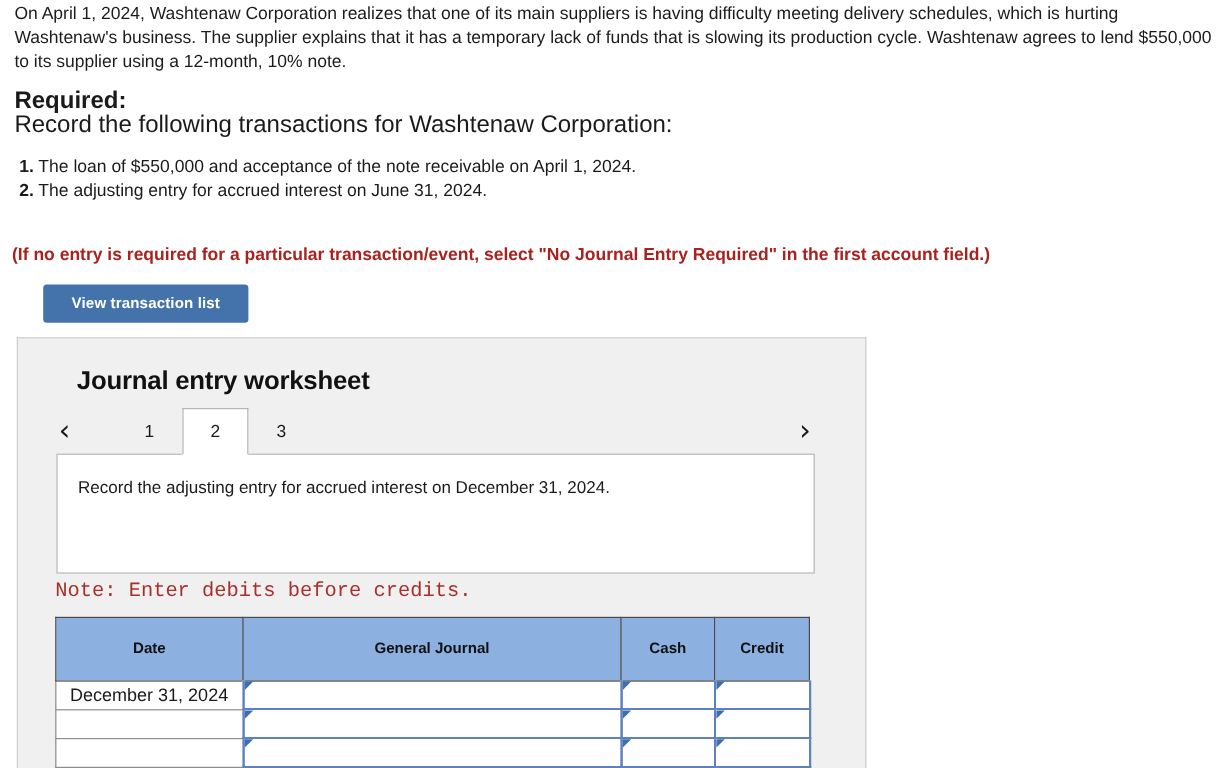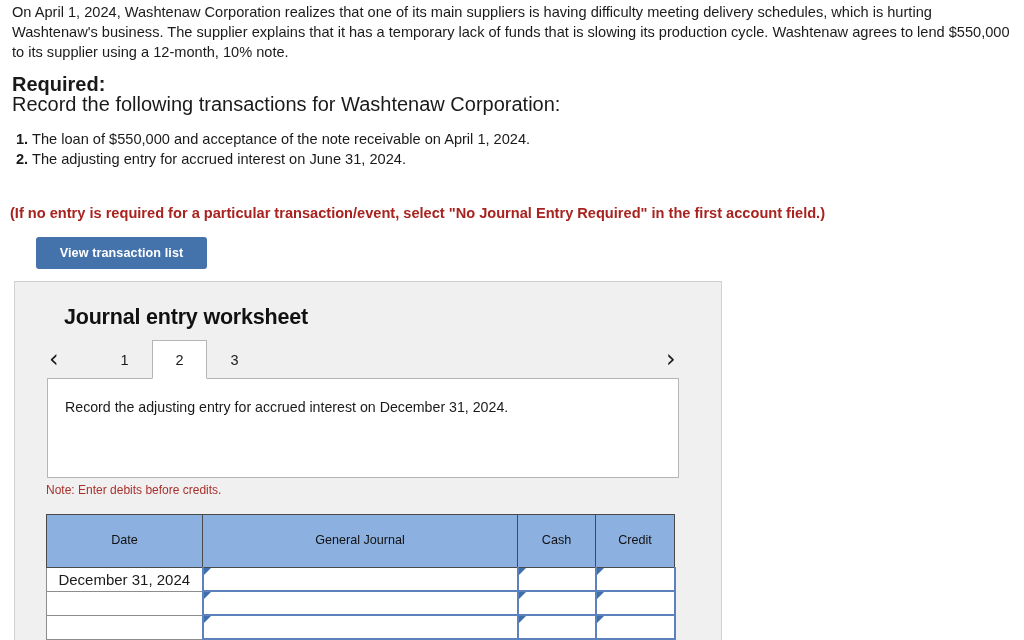--- a/index.html
+++ b/index.html
@@ -146,37 +146,38 @@
   .desc-text {
     position: absolute;
     left: 17px; top: 18px;
     font-size: 14.2px;
     color: #1a1a1a;
   }
 
   .note-line {
     position: absolute;
     left: 31px; top: 200px;
-    font-size: 12px;
+    font-size: 17px;
     color: #a8302b;
+    font-family: Liberation Mono, monospace;
   }
 
   
   .jtable {
     position: absolute;
     left: 31px; top: 232px;
     width: 628px;
     border-collapse: collapse;
     table-layout: fixed;
   }
   .jtable th {
     background: #8cb0e0;
     border: 1px solid #4a4a4a;
     font-size: 12.6px;
-    font-weight: normal;
+    font-weight: bold;
     color: #111;
     height: 22px;
     padding: 17px;
     text-align: center;
   }
   .jtable td {
     padding: 0;
     height: 24px;
     vertical-align: middle;
   }

